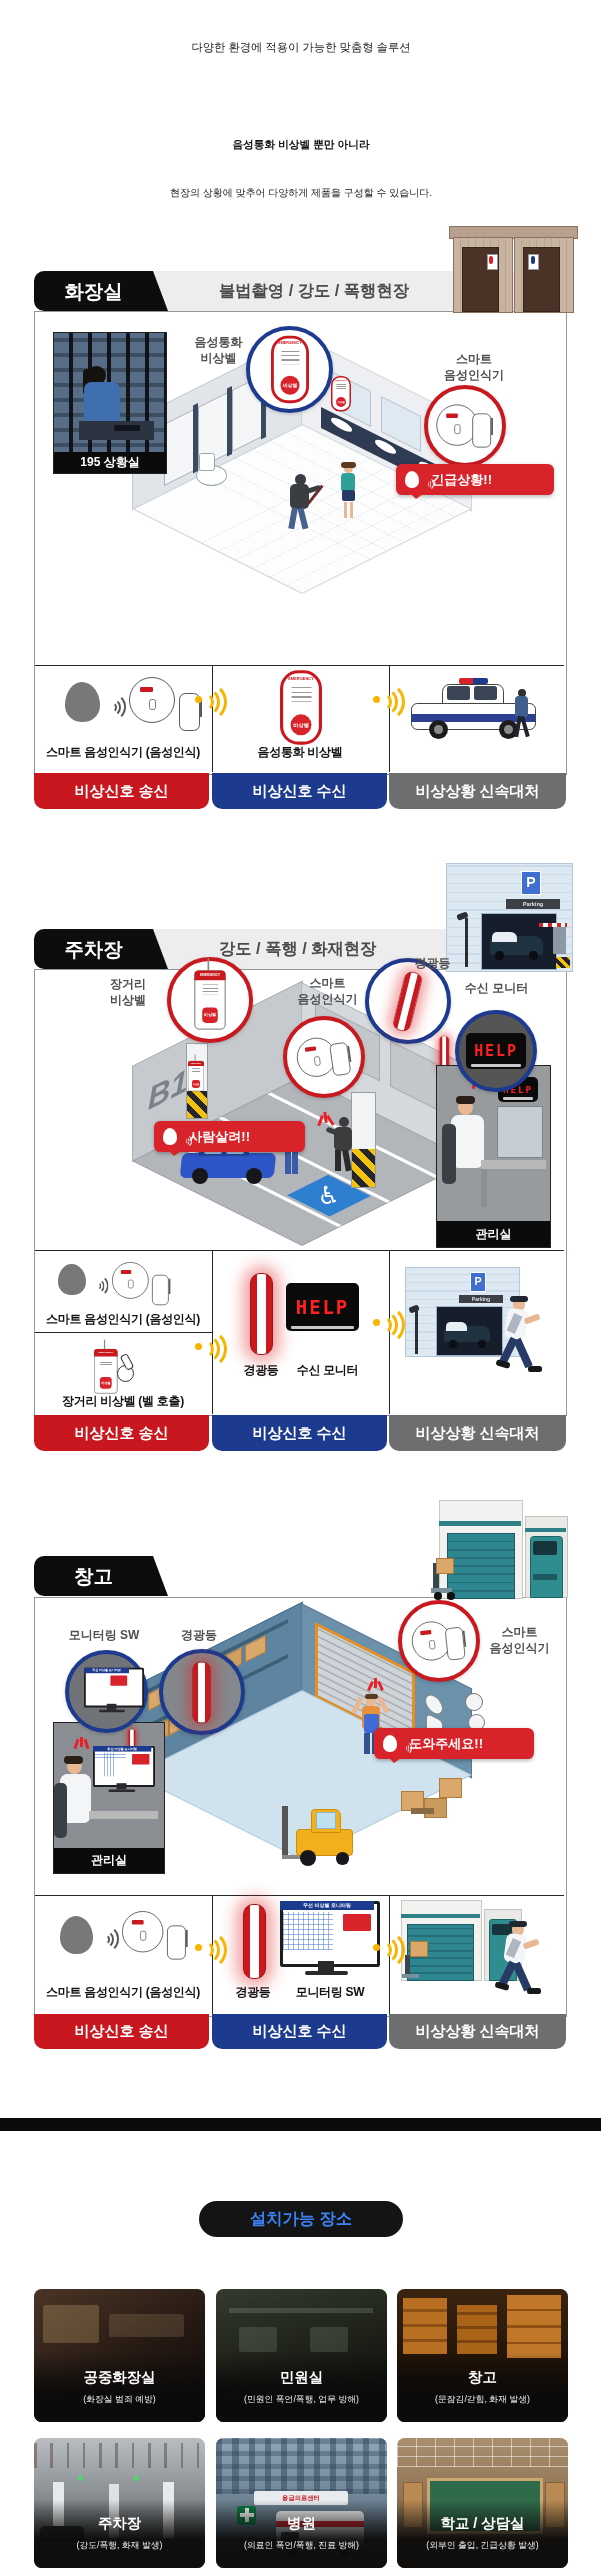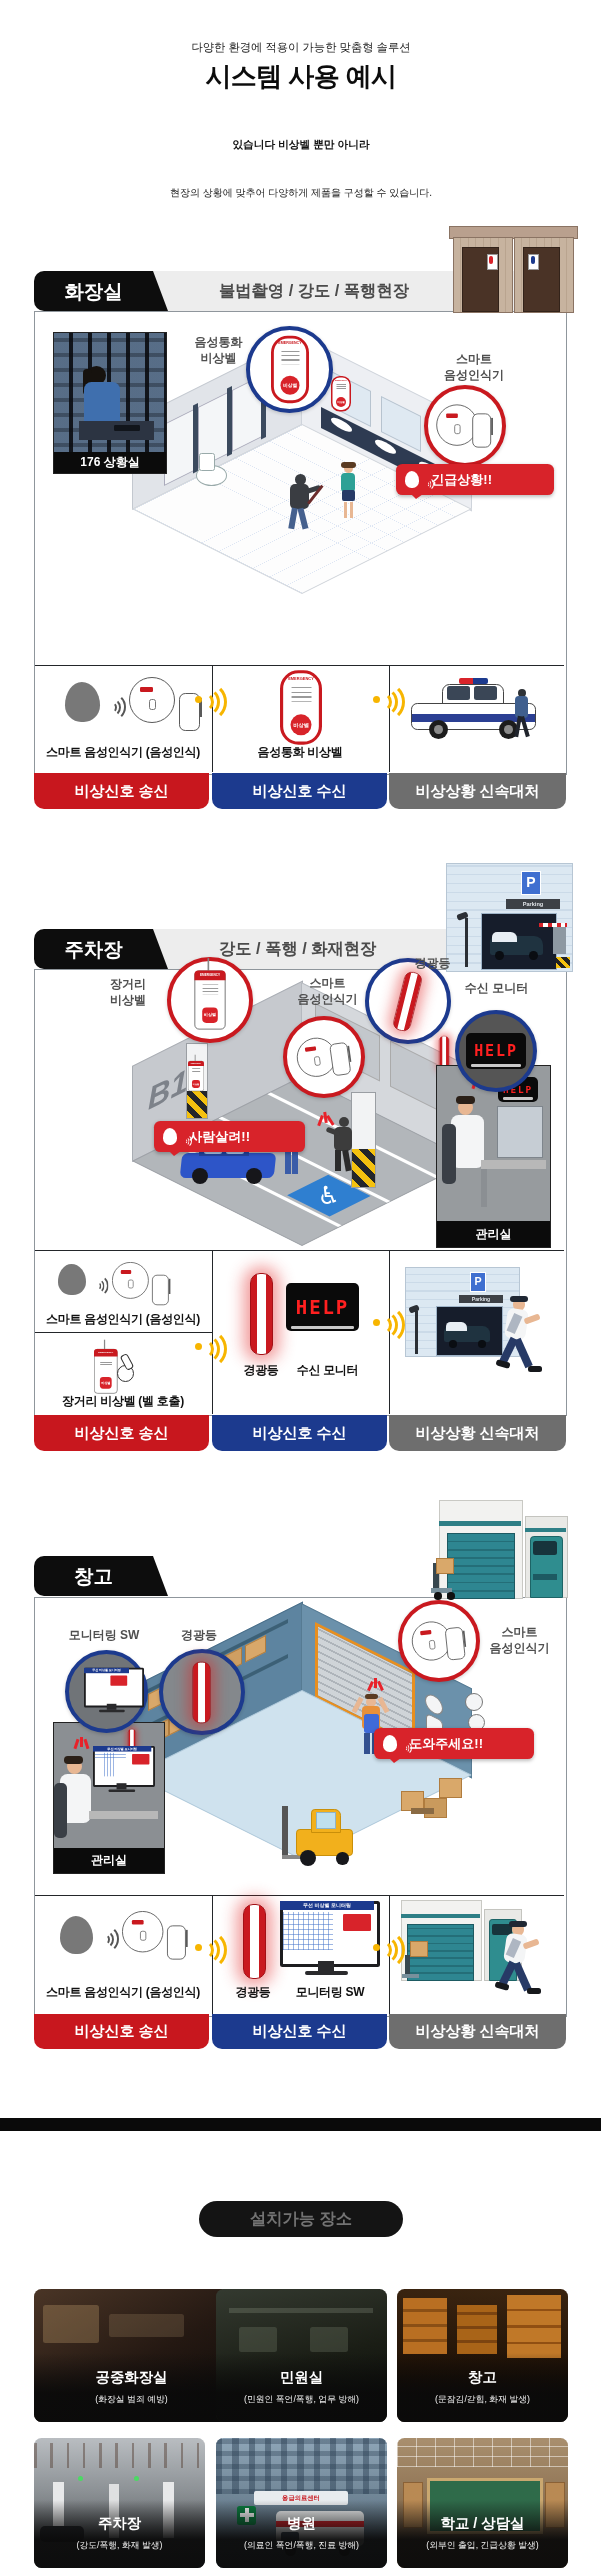--- a/index.html
+++ b/index.html
@@ -108,35 +108,34 @@
   .dev-sw .base{position:absolute;left:25px;top:70px;width:43px;height:4.4px;background:#2a2a2c;border-radius:1.9px;}
 
   
   .floor{position:absolute;transform:scale(1,.5) rotate(45deg);}
   .wall{position:absolute;transform-origin:left top;}
   .wall-l{transform:skewY(-26.57deg);}
   .wall-r{transform:skewY(26.57deg);}
 
   
   .black-band{position:absolute;left:0;top:2118px;width:602px;height:12.5px;background:#0a0a0a;}
-  .pill{position:absolute;left:199px;top:2201px;width:204px;height:36px;border-radius:18px;background:#141414;color:#737373;
+  .pill{position:absolute;left:199px;top:2201px;width:204px;height:36px;border-radius:18px;background:#141414;color:#3b82f6;
         display:flex;align-items:center;justify-content:center;font-size:16.3px;font-weight:700;}
   .card{position:absolute;width:171px;border-radius:7.5px;overflow:hidden;}
   .card .cap{position:absolute;left:0;right:0;bottom:0;height:52%;background:linear-gradient(180deg,rgba(0,0,0,0) 0%,rgba(10,10,10,.94) 58%);}
   .card .t{position:absolute;left:0;right:0;bottom:35px;text-align:center;color:#fff;font-size:14.4px;font-weight:700;}
   .card .d{position:absolute;left:0;right:0;bottom:16.3px;text-align:center;color:#f2f2f2;font-size:8.8px;}
 </style>
 </head>
 <body>
 
 <div id="canvas">
 
   <div class="abs txc tagline">다양한 환경에 적용이 가능한 맞춤형 솔루션</div>
-  <div class="abs txc pagetitle">시스템 사용 예시</div>
-  <div class="abs txc sub1">있습니다 비상벨 뿐만 아니라</div>
+  <div class="abs txc sub1">음성통화 비상벨 뿐만 아니라</div>
   <div class="abs txc sub3">현장의 상황에 맞추어 다양하게 제품을 구성할 수 있습니다.</div>
 
   <div class="sec-head" style="top:271px;">
     <div class="sec-bar">
       <span class="sec-bar-text">불법촬영 / 강도 / 폭행현장</span>
     </div>
     <div class="sec-badge">
       <span>화장실</span>
     </div>
   </div>
@@ -200,21 +199,21 @@
     </div>
   </div>
 
   <div class="inset" style="left:53px;top:332px;width:112px;height:140px;background:#232931;
        background-image:repeating-linear-gradient(90deg,rgba(130,165,205,.4) 0 15px,rgba(15,18,24,.95) 15px 19px),repeating-linear-gradient(0deg,rgba(130,165,205,.25) 0 11.3px,rgba(15,18,24,.9) 11.3px 15px);">
     <b class="p" style="left:33px;top:33px;width:19px;height:19px;background:#16120e;border-radius:50%;"></b>
     <b class="p" style="left:29px;top:36px;width:8.8px;height:26px;background:#16120e;border-radius:3.8px;"></b>
     <b class="p" style="left:30px;top:49px;width:36px;height:41px;background:#3f6fae;border-radius:7.5px 7.5px 0 0;"></b>
     <b class="p" style="left:25px;top:88px;width:75px;height:19px;background:#2c3442;"></b>
     <b class="p" style="left:60px;top:92px;width:26px;height:5.6px;background:#11151b;border-radius:1.3px;"></b>
-    <div class="inset-cap" style="height:21.3px;">176 상황실</div>
+    <div class="inset-cap" style="height:21.3px;">195 상황실</div>
   </div>
 
   <div class="lab" style="left:181px;top:335px;width:75px;">
     <span>음성통화</span><br><span>비상벨</span>
   </div>
   <div class="co co-blue" style="left:246px;top:326px;width:79px;height:79px;">
     <div class="dev-bell" style="position:relative;transform:scale(.95);">
       <span class="etop">EMERGENCY</span>
         <span class="mids"></span>
       <span class="btn">비상벨</span>
@@ -695,21 +694,21 @@
     <b style="left:33px;top:65px;width:14px;height:6.3px;background:#16181c;border-radius:2.5px;"></b>
   </div>
 
   <div class="rbar bar-red" style="left:34px;top:2014px;width:175px;height:35px;">비상신호 송신</div>
   <div class="rbar bar-blue" style="left:212px;top:2014px;width:175px;height:35px;">비상신호 수신</div>
   <div class="rbar bar-gray" style="left:389px;top:2014px;width:177px;height:35px;">비상상황 신속대처</div>
 
   <div class="black-band"></div>
   <div class="pill">설치가능 장소</div>
 
-  <div class="card" style="left:34px;top:2289px;height:133px;padding-left:24px;">
+  <div class="card" style="left:34px;top:2289px;height:133px;">
     <div class="abs" style="inset:0;background:linear-gradient(150deg,#4a3526 0%,#241812 55%,#0d0a08 100%);">
       <b class="p" style="left:8.8px;top:16.3px;width:56px;height:38px;background:rgba(230,190,130,.25);border-radius:2.5px;"></b>
       <b class="p" style="left:75px;top:25px;width:75px;height:22.6px;background:rgba(255,220,160,.14);border-radius:2.5px;"></b>
     </div>
     <div class="cap"></div>
     <div class="t">공중화장실</div>
     <div class="d">(화장실 범죄 예방)</div>
   </div>
   <div class="card" style="left:216px;top:2289px;height:133px;">
     <div class="abs" style="inset:0;background:linear-gradient(165deg,#343a30 0%,#1a1d15 55%,#0b0d09 100%);">

